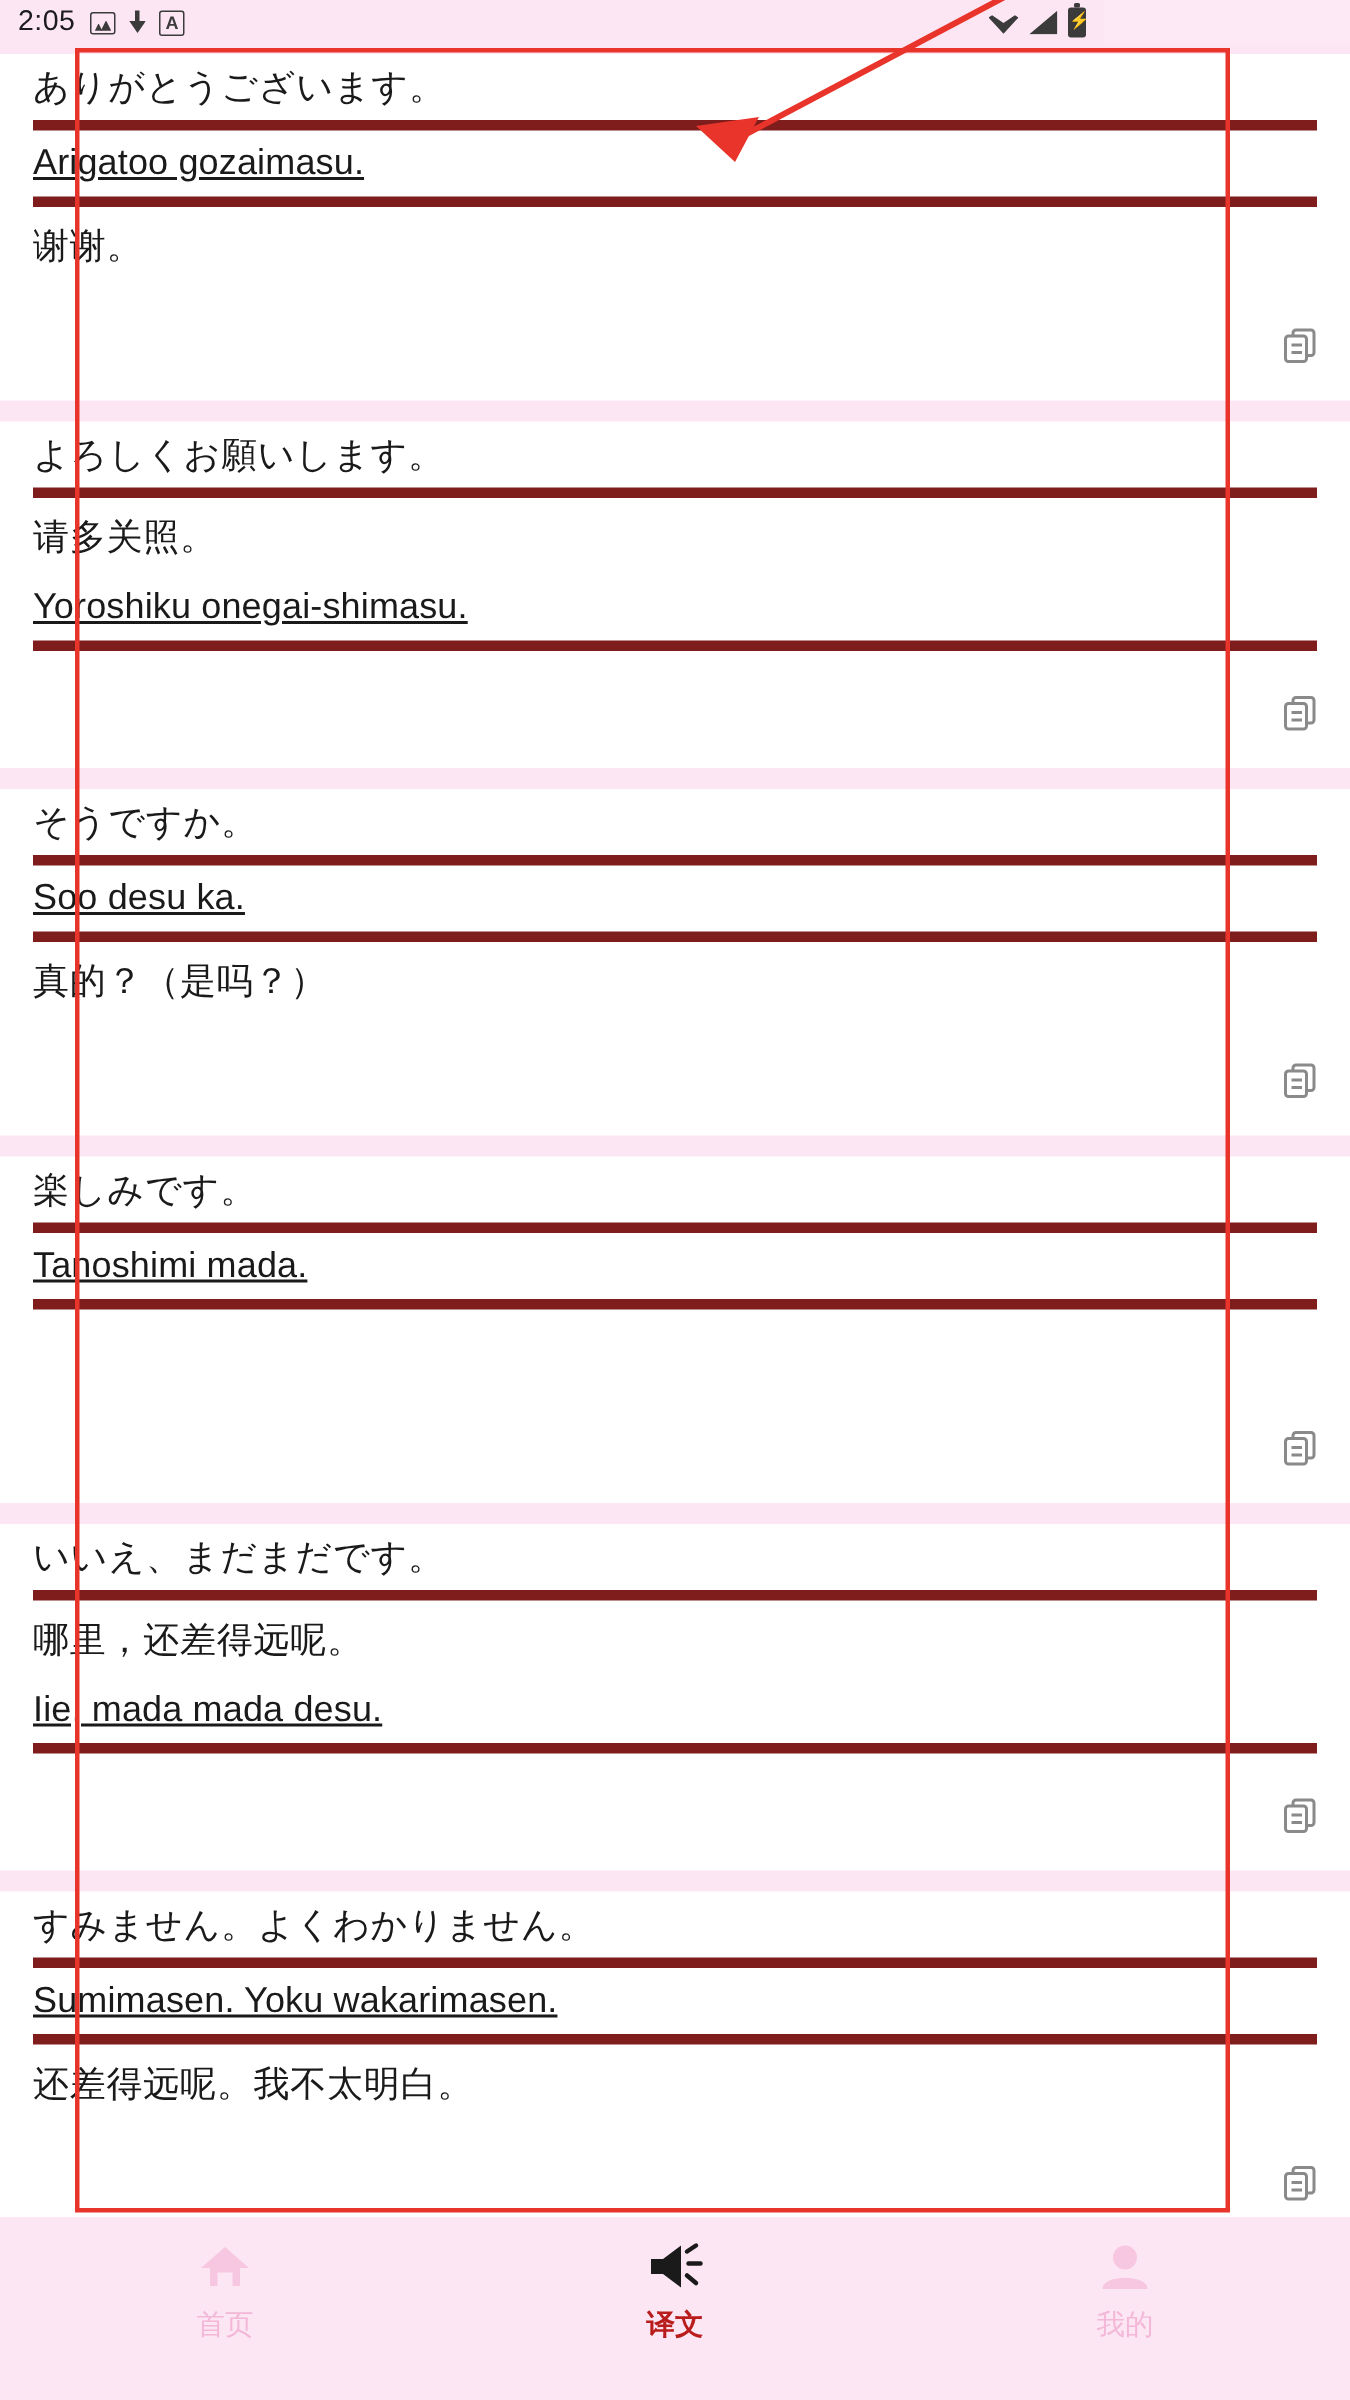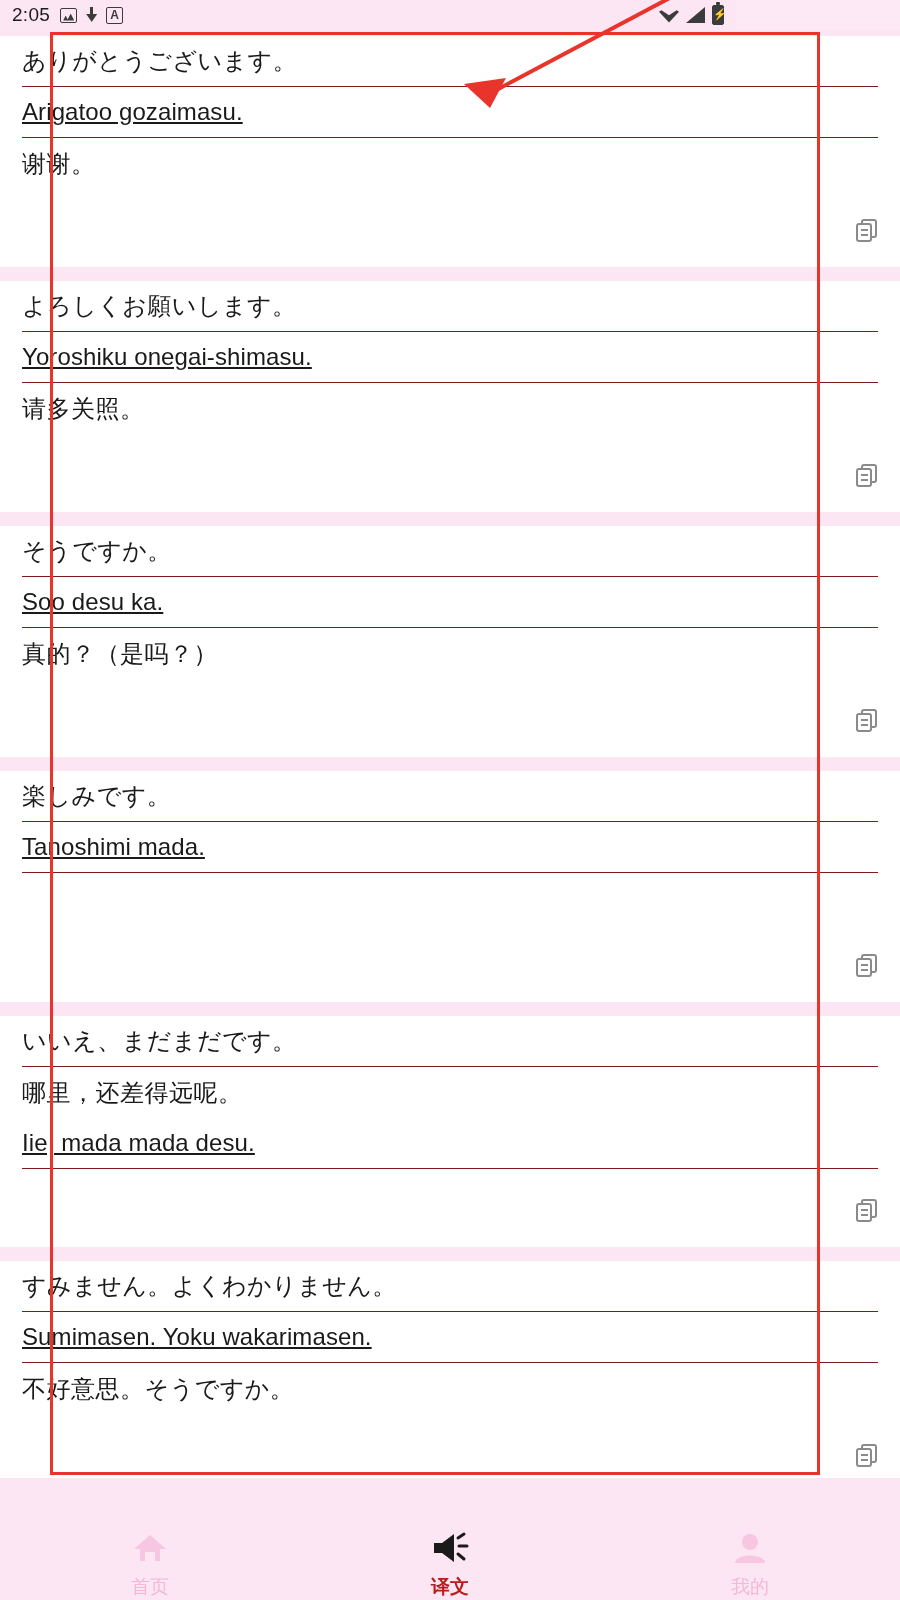--- a/index.html
+++ b/index.html
@@ -146,21 +146,21 @@
     background: #fde6f3;
   }
   .card {
     background: #ffffff;
     margin: 0 0 14px 0;
     padding: 0 22px;
     position: relative;
     height: 231px;
   }
   .line {
-    border-bottom: 1px solid #7f1d1d;
+    border-bottom: 7px solid #7f1d1d;
     display: flex;
     align-items: center;
     height: 51px;
     font-size: 24px;
     color: #1a1a1a;
   }
   .line.jp { letter-spacing: 0.5px; }
   .line.romaji { letter-spacing: 0.1px; text-decoration: underline; }
   .line.zh { border-bottom: none; letter-spacing: 0.5px; }
   .card-first .line:first-child { margin-top: 6px; }
@@ -223,21 +223,21 @@
 
   
   .bottom-nav {
     position: absolute;
     left: 0;
     bottom: 0;
     width: 900px;
     height: 122px;
     background: #fde6f3;
     display: flex;
-    align-items: flex-end;
+    align-items: flex-start;
     padding-top: 14px;
     z-index: 50;
   }
   .nav-item {
     flex: 1;
     display: flex;
     flex-direction: column;
     align-items: center;
     gap: 7px;
     cursor: pointer;
@@ -286,22 +286,22 @@
       <div class="line romaji">Arigatoo gozaimasu.</div>
       <div class="line zh">谢谢。</div>
       <div class="copy-icon">
         <span class="sheet-back"></span>
           <span class="sheet-front"></span>
       </div>
     </div>
 
     <div class="card">
       <div class="line jp">よろしくお願いします。</div>
+      <div class="line zh">请多关照。</div>
       <div class="line romaji">Yoroshiku onegai-shimasu.</div>
-      <div class="line zh">请多关照。</div>
       <div class="copy-icon">
         <span class="sheet-back"></span>
           <span class="sheet-front"></span>
       </div>
     </div>
 
     <div class="card">
       <div class="line jp">そうですか。</div>
       <div class="line romaji">Soo desu ka.</div>
       <div class="line zh">真的？（是吗？）</div>
@@ -326,21 +326,21 @@
       <div class="line romaji">Iie, mada mada desu.</div>
       <div class="copy-icon">
         <span class="sheet-back"></span>
           <span class="sheet-front"></span>
       </div>
     </div>
 
     <div class="card">
       <div class="line jp">すみません。よくわかりません。</div>
       <div class="line romaji">Sumimasen. Yoku wakarimasen.</div>
-      <div class="line zh">不好意思。そうですか。</div>
+      <div class="line zh">还差得远呢。我不太明白。</div>
       <div class="copy-icon">
         <span class="sheet-back"></span>
           <span class="sheet-front"></span>
       </div>
     </div>
 
   </div>
 
   <div class="annotation-box"></div>
   <svg class="annotation-arrow" viewBox="0 0 320 170">

